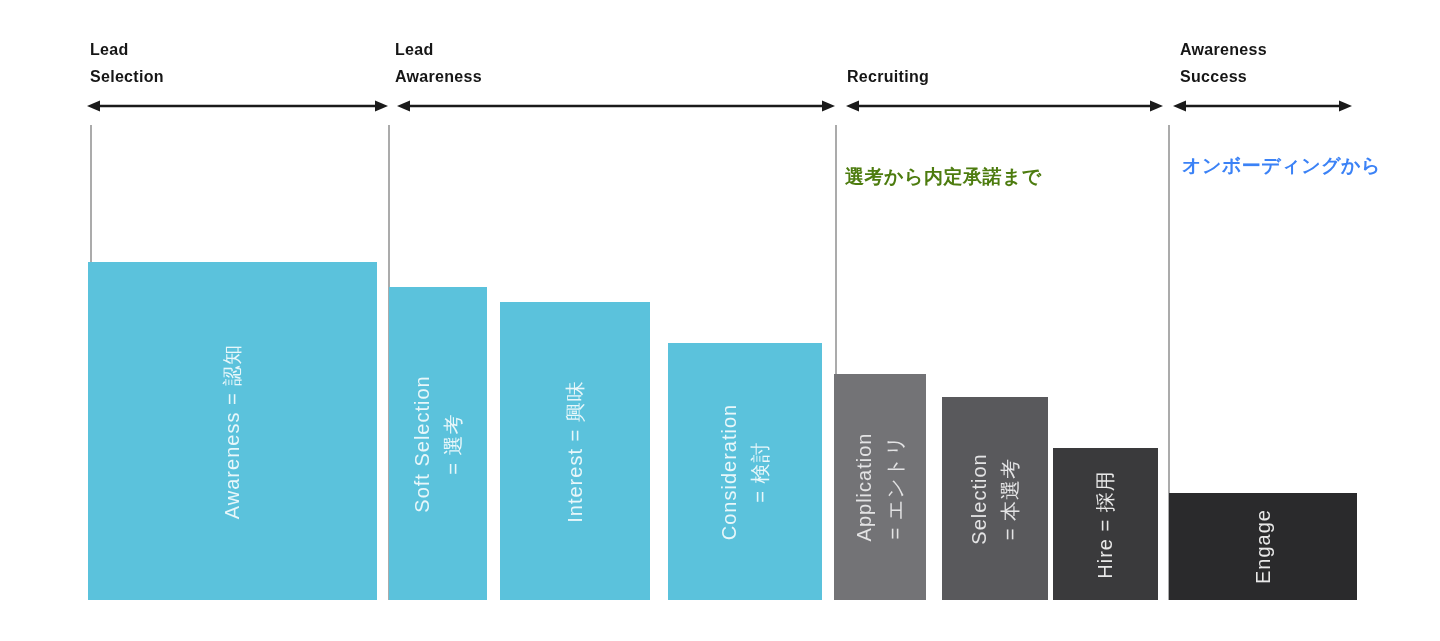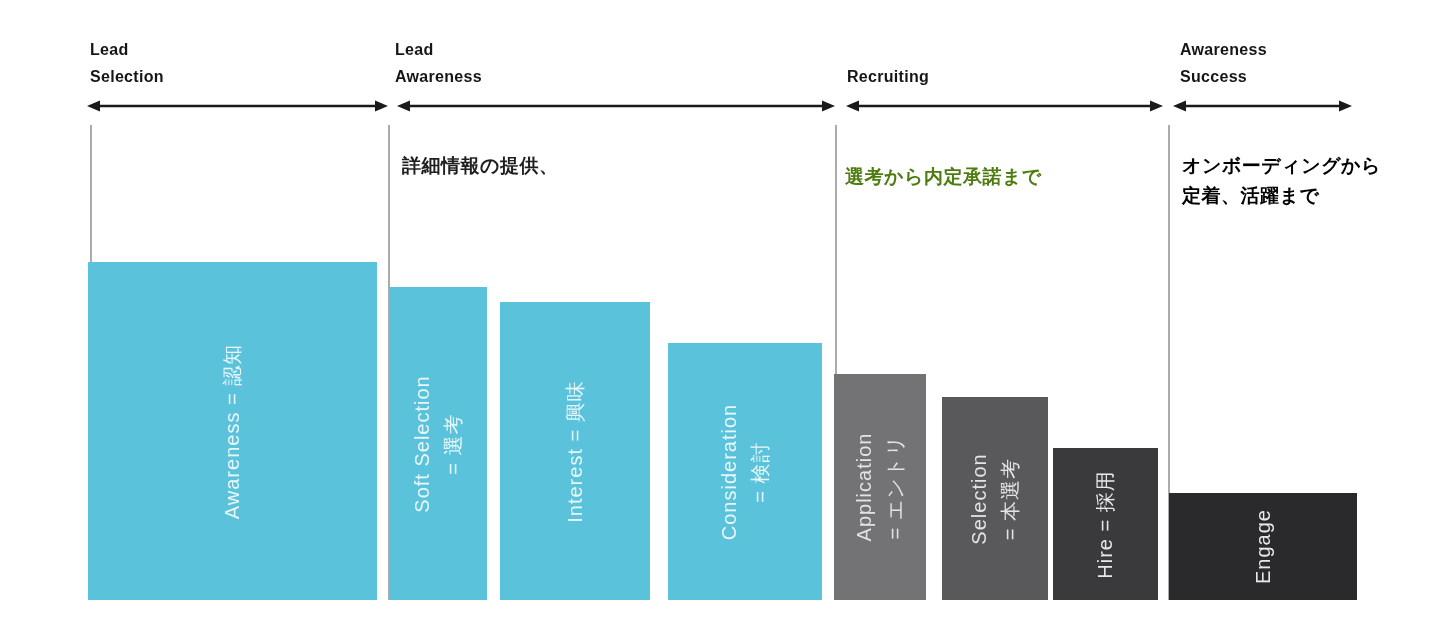--- a/index.html
+++ b/index.html
@@ -43,21 +43,20 @@
         <line x1="12" y1="8" x2="291" y2="8" stroke="#1a1a1a" stroke-width="2.4"></line>
         <polygon points="1,8 14,2.6 14,13.4" fill="#1a1a1a"></polygon>
         <polygon points="302,8 289,2.6 289,13.4" fill="#1a1a1a"></polygon>
       </svg>
       <div class="divider" style="left: 388px; background: rgb(171, 171, 171);"></div>
       <div class="sec-title" style="left: 395px; color: rgb(22, 22, 22);">
         <div>Lead</div>
         <div>Awareness</div>
       </div>
       <div class="sec-desc" style="left: 402px; top: 151px; color: rgb(31, 31, 31);">
-        <div>詳細情報の提供、</div>
       </div>
       <svg class="sec-arrow" width="440" height="16" viewBox="0 0 440 16" style="left: 396px;">
         <line x1="12" y1="8" x2="428" y2="8" stroke="#1a1a1a" stroke-width="2.4"></line>
         <polygon points="1,8 14,2.6 14,13.4" fill="#1a1a1a"></polygon>
         <polygon points="439,8 426,2.6 426,13.4" fill="#1a1a1a"></polygon>
       </svg>
       <div class="divider" style="left: 835px; background: rgb(171, 171, 171);"></div>
       <div class="sec-title" style="left: 847px; color: rgb(22, 22, 22); margin-top: 16px;">
         <div>Recruiting</div>
       </div>
@@ -67,23 +66,22 @@
       <svg class="sec-arrow" width="319" height="16" viewBox="0 0 319 16" style="left: 845px;">
         <line x1="12" y1="8" x2="307" y2="8" stroke="#1a1a1a" stroke-width="2.4"></line>
         <polygon points="1,8 14,2.6 14,13.4" fill="#1a1a1a"></polygon>
         <polygon points="318,8 305,2.6 305,13.4" fill="#1a1a1a"></polygon>
       </svg>
       <div class="divider" style="left: 1168px; background: rgb(171, 171, 171);"></div>
       <div class="sec-title" style="left: 1180px; color: rgb(22, 22, 22);">
         <div>Awareness</div>
         <div>Success</div>
       </div>
-      <div class="sec-desc" style="left: 1182px; top: 151px; color: #000000;">
+      <div class="sec-desc" style="left: 1182px; top: 151px; color: #3b82f6;">
         <div>オンボーディングから</div>
-        <div>定着、活躍まで</div>
       </div>
       <svg class="sec-arrow" width="181" height="16" viewBox="0 0 181 16" style="left: 1172px;">
         <line x1="12" y1="8" x2="169" y2="8" stroke="#1a1a1a" stroke-width="2.4"></line>
         <polygon points="1,8 14,2.6 14,13.4" fill="#1a1a1a"></polygon>
         <polygon points="180,8 167,2.6 167,13.4" fill="#1a1a1a"></polygon>
       </svg>
     </div>
   <div id="bars">
       <div class="bar" style="left: 88px; width: 289px; top: 262px; height: 338px; background: rgb(91, 194, 220);">
         <div class="bar-label" style="color: rgb(232, 247, 250);">

